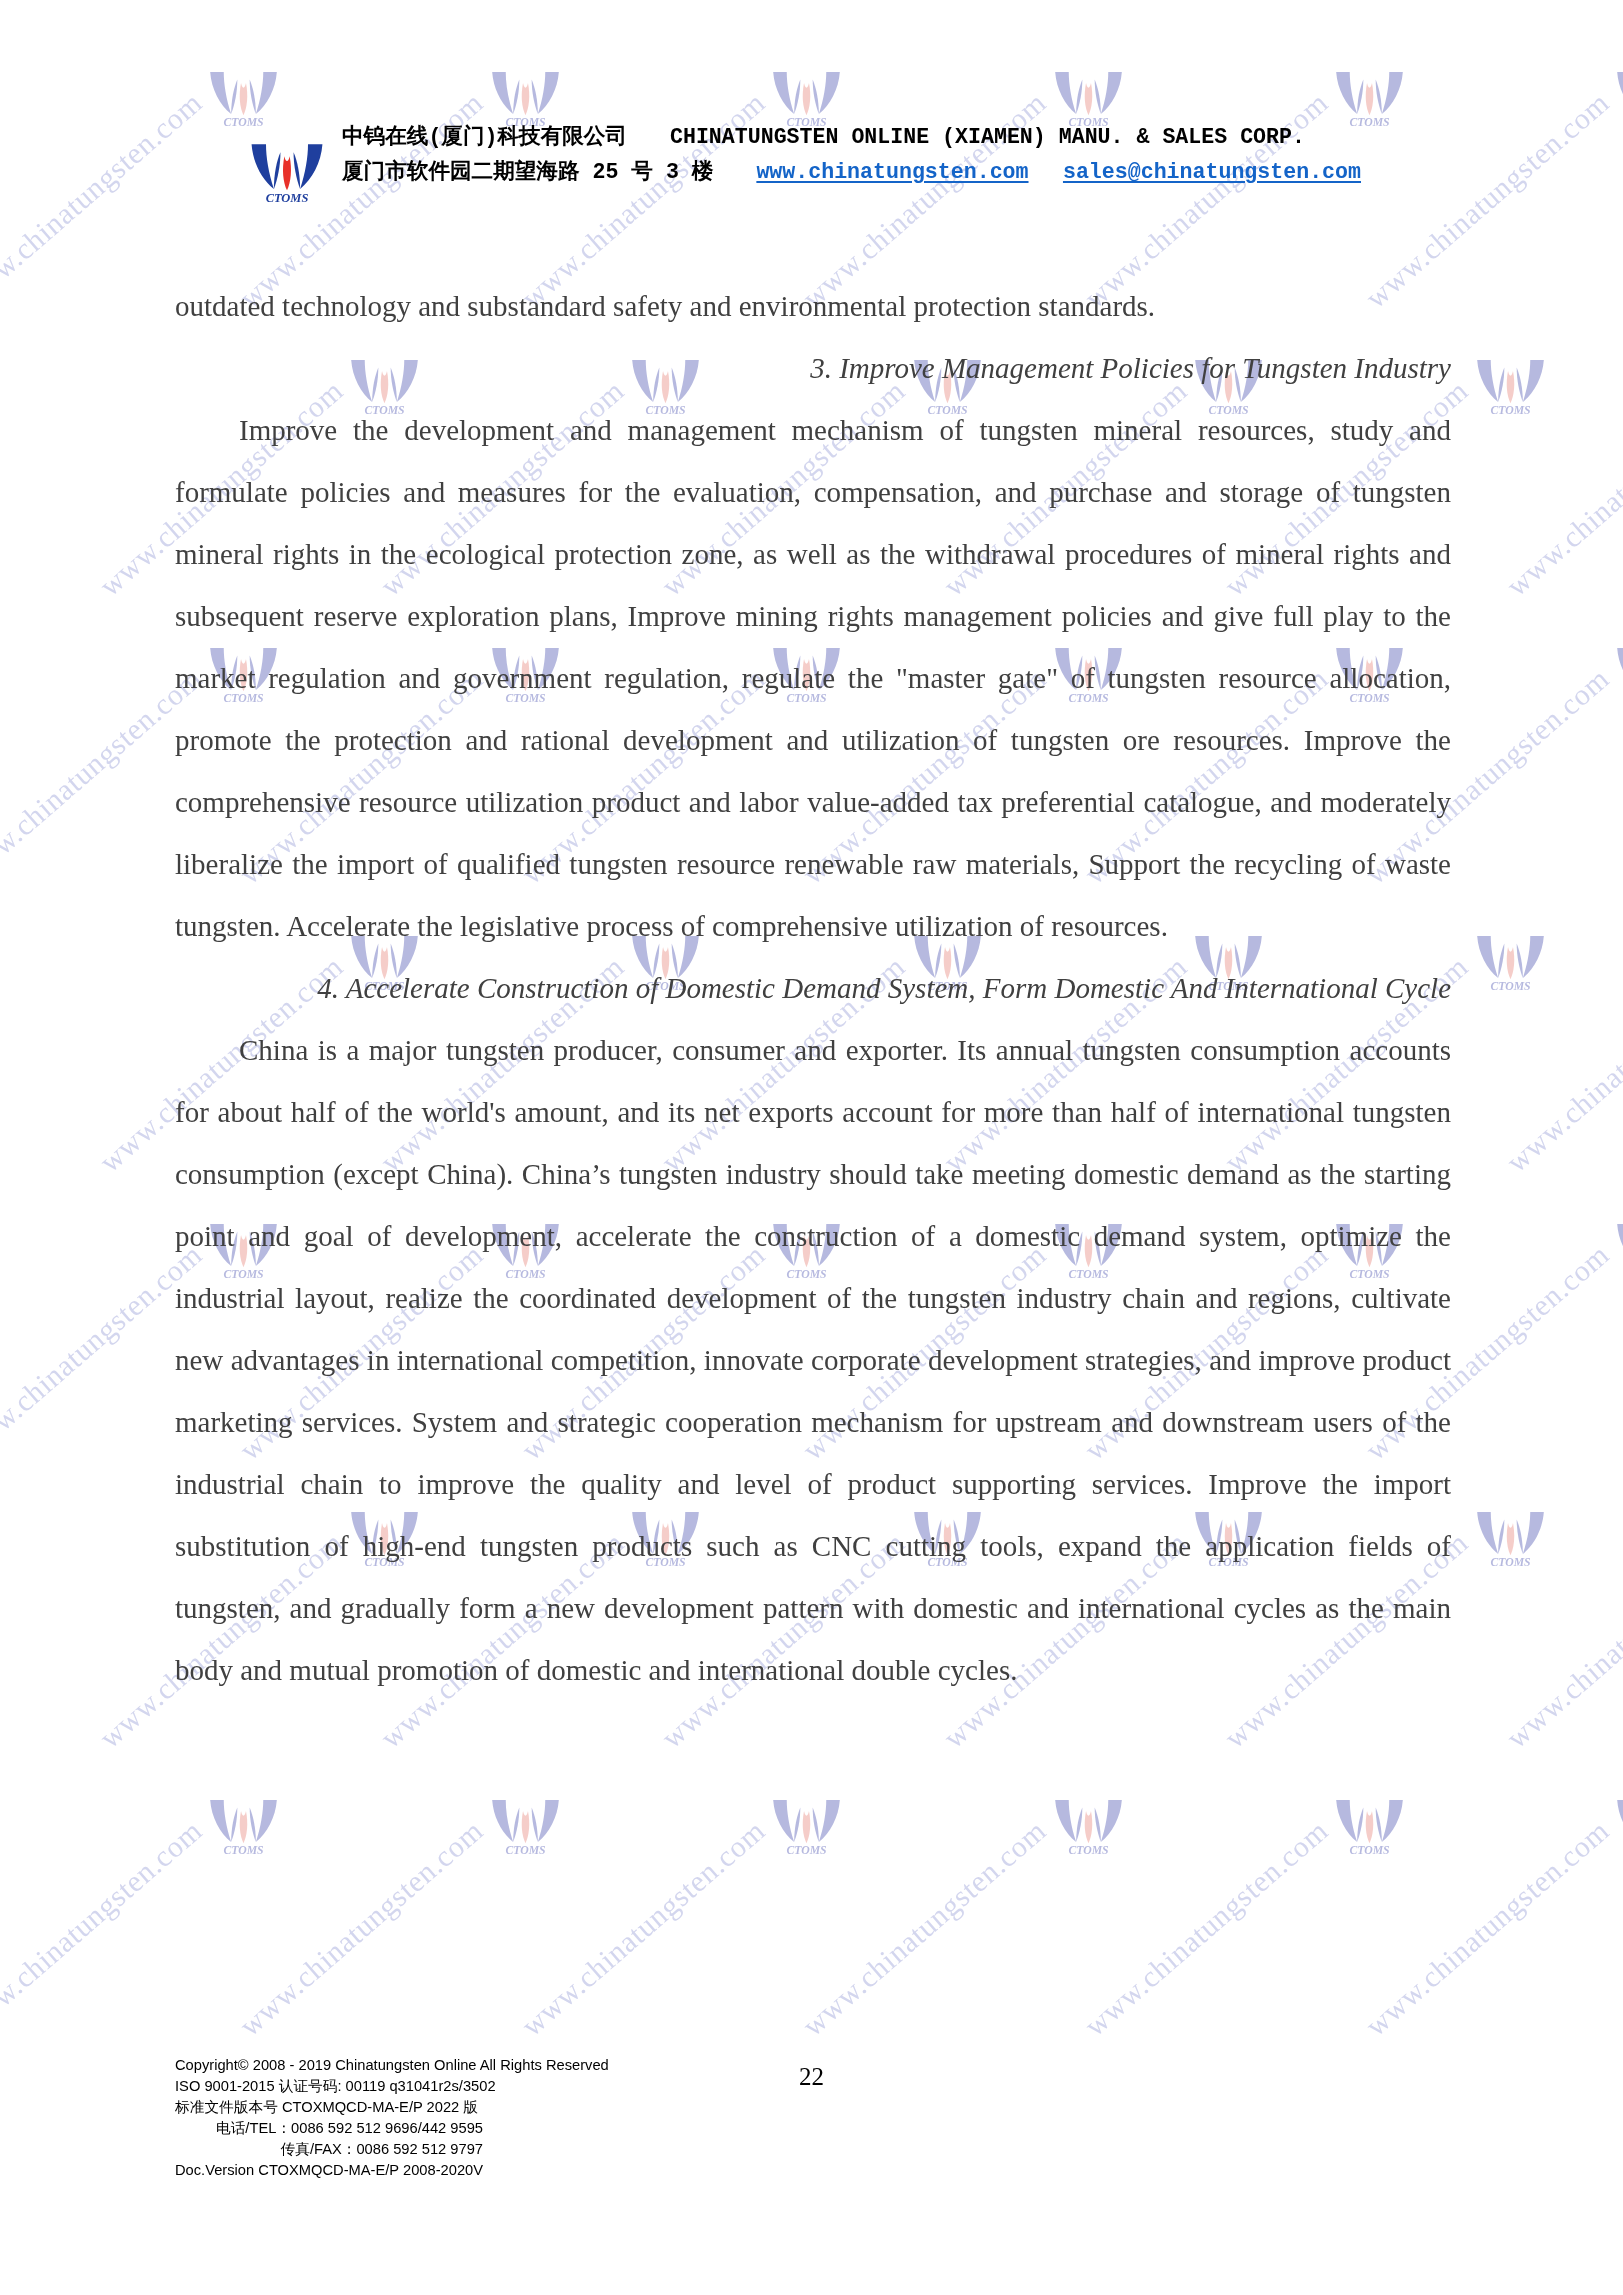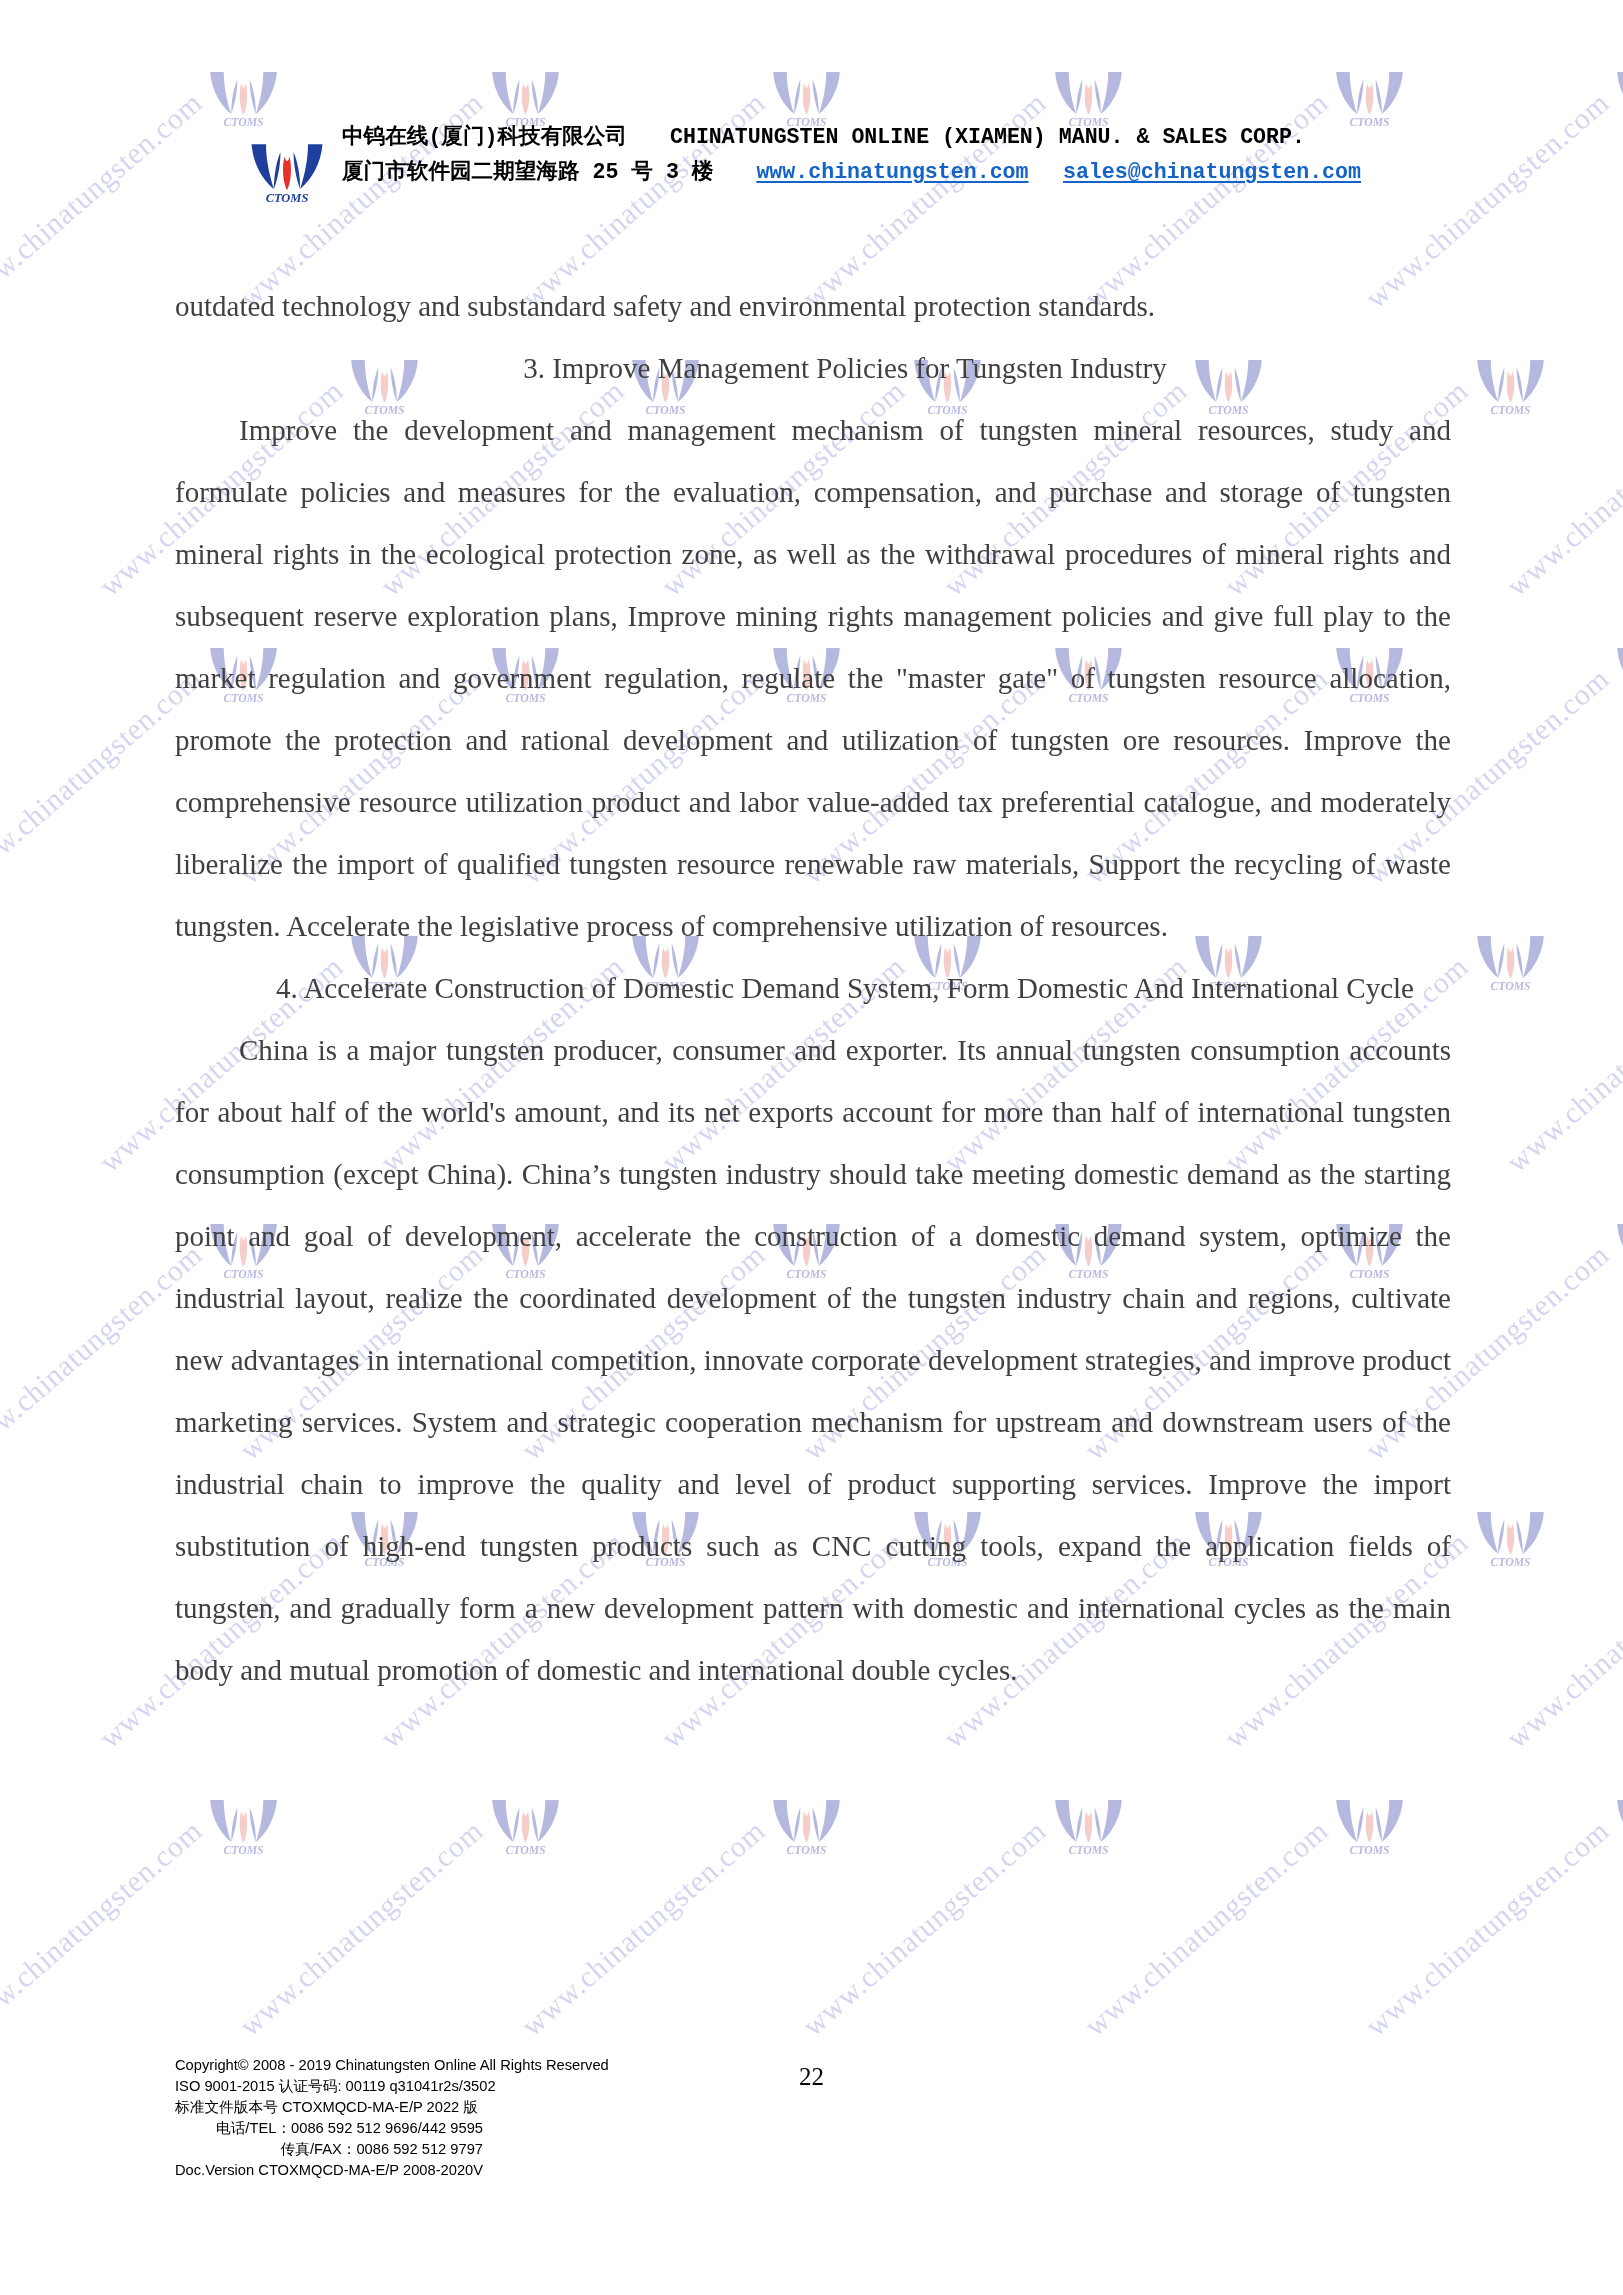--- a/index.html
+++ b/index.html
@@ -93,21 +93,21 @@
   .para {
     font-size: 29px;
     line-height: 62px;
     color: #404040;
     text-align: justify;
     text-justify: inter-word;
     margin: 0 0 0 0;
     font-family: "Liberation Serif", "DejaVu Serif", serif;
   }
   .para.indent { text-indent: 64px; }
-  .para.heading { text-align: center; text-indent: 64px; }
+  .para.heading { text-align: right; text-indent: 64px; font-style: italic; }
   .para.nojust { text-align: left; }
 
   
   .doc-footer {
     position: absolute;
     left: 175px;
     right: 173px;
     top: 2055px;
     z-index: 5;
     display: flex;

